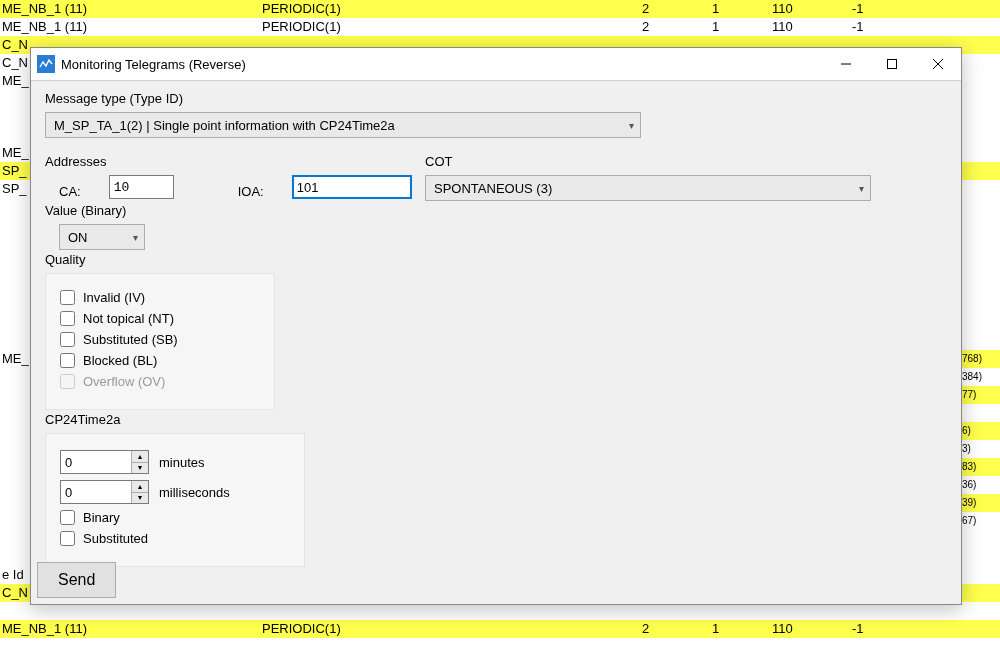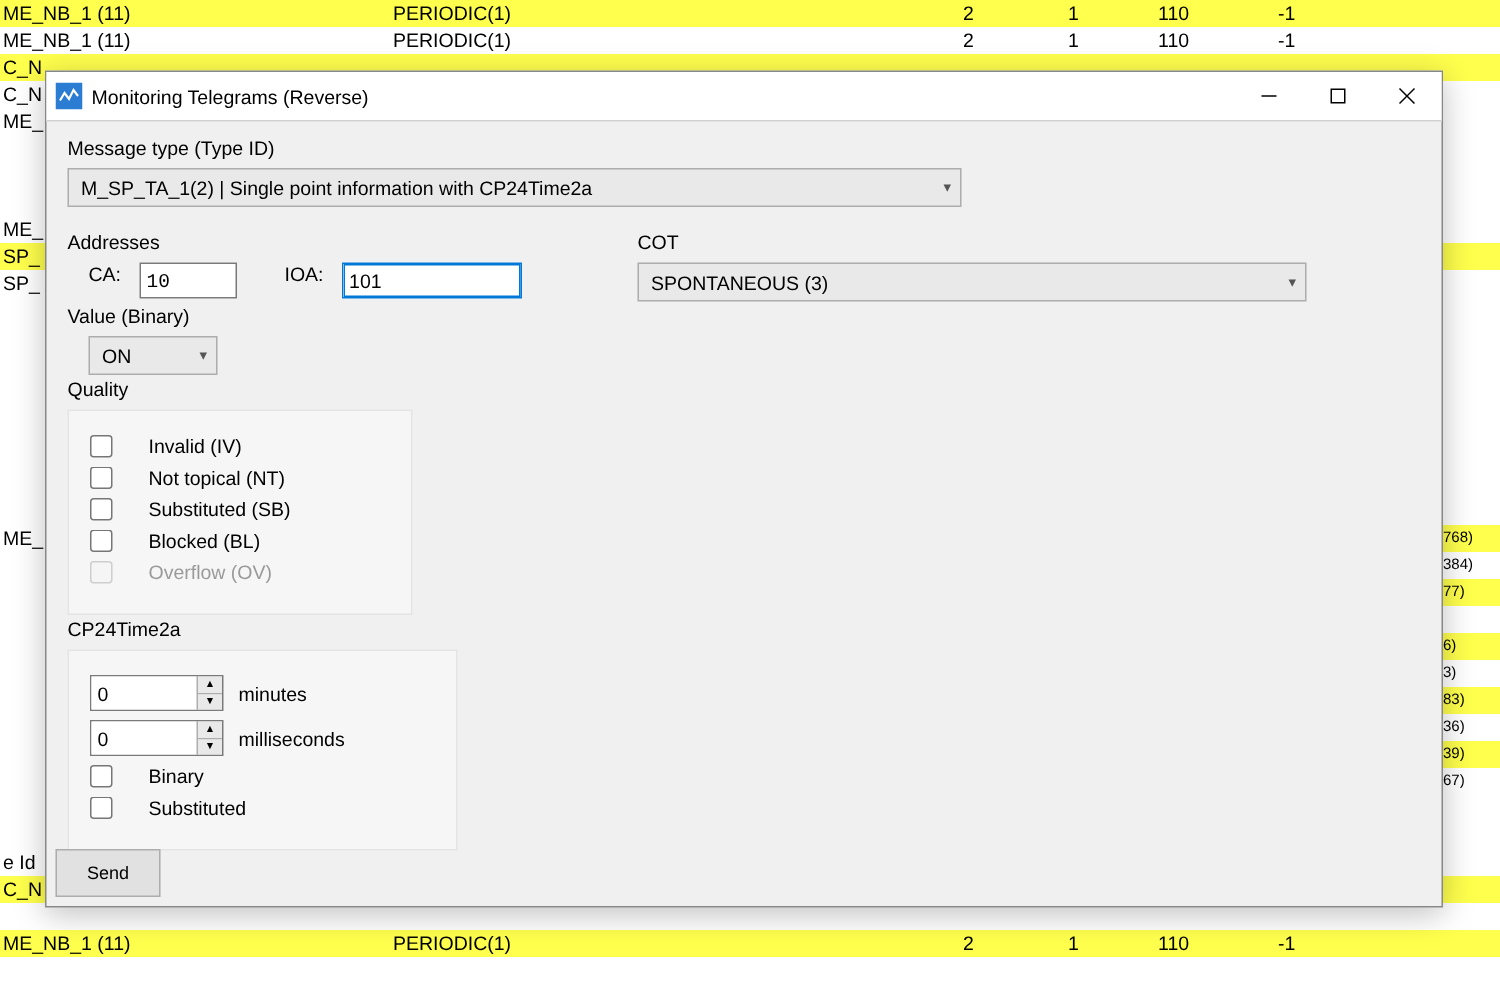--- a/index.html
+++ b/index.html
@@ -163,21 +163,20 @@
     background: #f6f6f6;
     border: 1px solid #e4e4e4;
     padding: 10px 14px 14px 14px;
   }
 
   .chk {
     display: flex;
     align-items: center;
     margin: 6px 0;
     font-size: 13px;
-    gap: 16px;
   }
   .chk input {
     width: 15px;
     height: 15px;
     margin: 0 8px 0 0;
   }
   .chk.disabled { color: #9a9a9a; }
 
   
   .spin {
@@ -224,21 +223,21 @@
   
   .send-wrap {
     position: absolute;
     left: 6px;
     bottom: 6px;
   }
   .btn {
     background: #e1e1e1;
     border: 1px solid #adadad;
     padding: 8px 20px;
-    font-size: 12px;
+    font-size: 16px;
   }
 </style>
 </head>
 <body>
 
 <div class="bg-table" id="bg-top">
     <div class="bg-row yellow">
       <span class="bg-c1">ME_NB_1 (11)</span>
       <span class="bg-c2">PERIODIC(1)</span>
       <span class="bg-c3">2</span>
@@ -416,21 +415,21 @@
     <div class="section-label">Message type (Type ID)</div>
     <div class="combo" style="width:580px">
       <span>M_SP_TA_1(2) | Single point information with CP24Time2a</span>
       <span class="caret">▾</span>
     </div>
 
     
     <div class="row">
       <div class="addresses-block">
         <div class="section-label">Addresses</div>
-        <div style="display:flex;align-items:flex-start;gap:6px;padding-left:14px">
+        <div style="display:flex;align-items:flex-end;gap:22px;padding-left:14px">
           <span class="field-label">CA:</span>
           <input class="txt" style="width: 55px; font-family: Liberation Mono, monospace;" value="10">
           <span style="width:20px"></span>
           <span class="field-label">IOA:</span>
           <input class="txt focused" style="width: 110px;" value="101">
         </div>
       </div>
       <div class="cot-block">
         <div class="section-label">COT</div>
         <div class="combo" style="width:430px">

